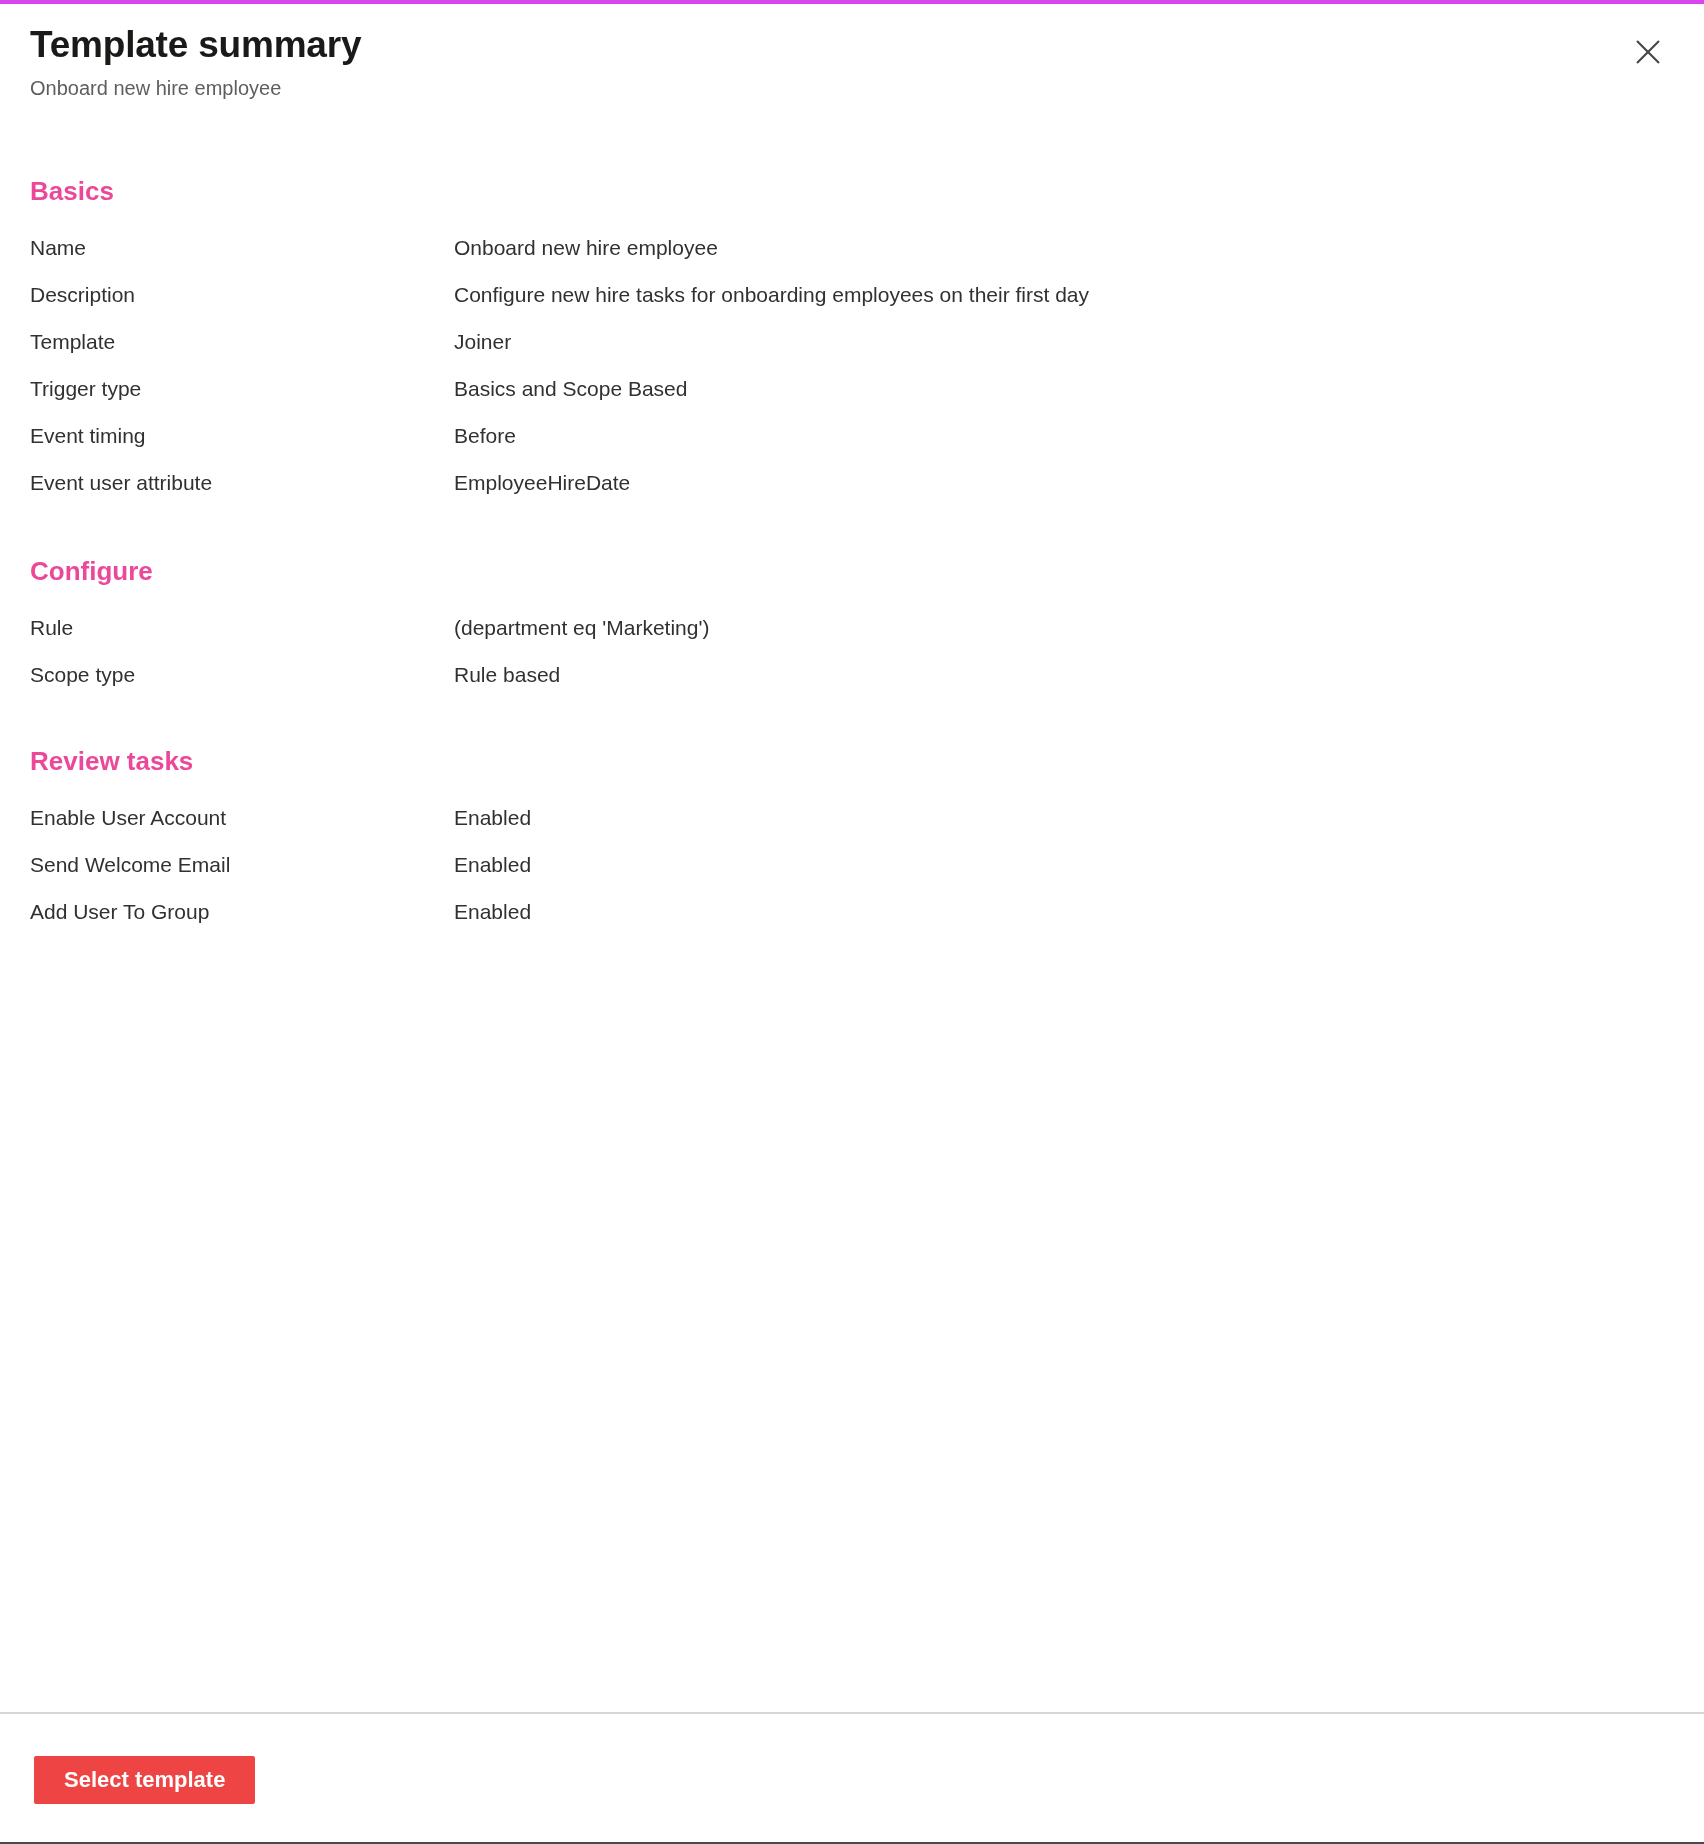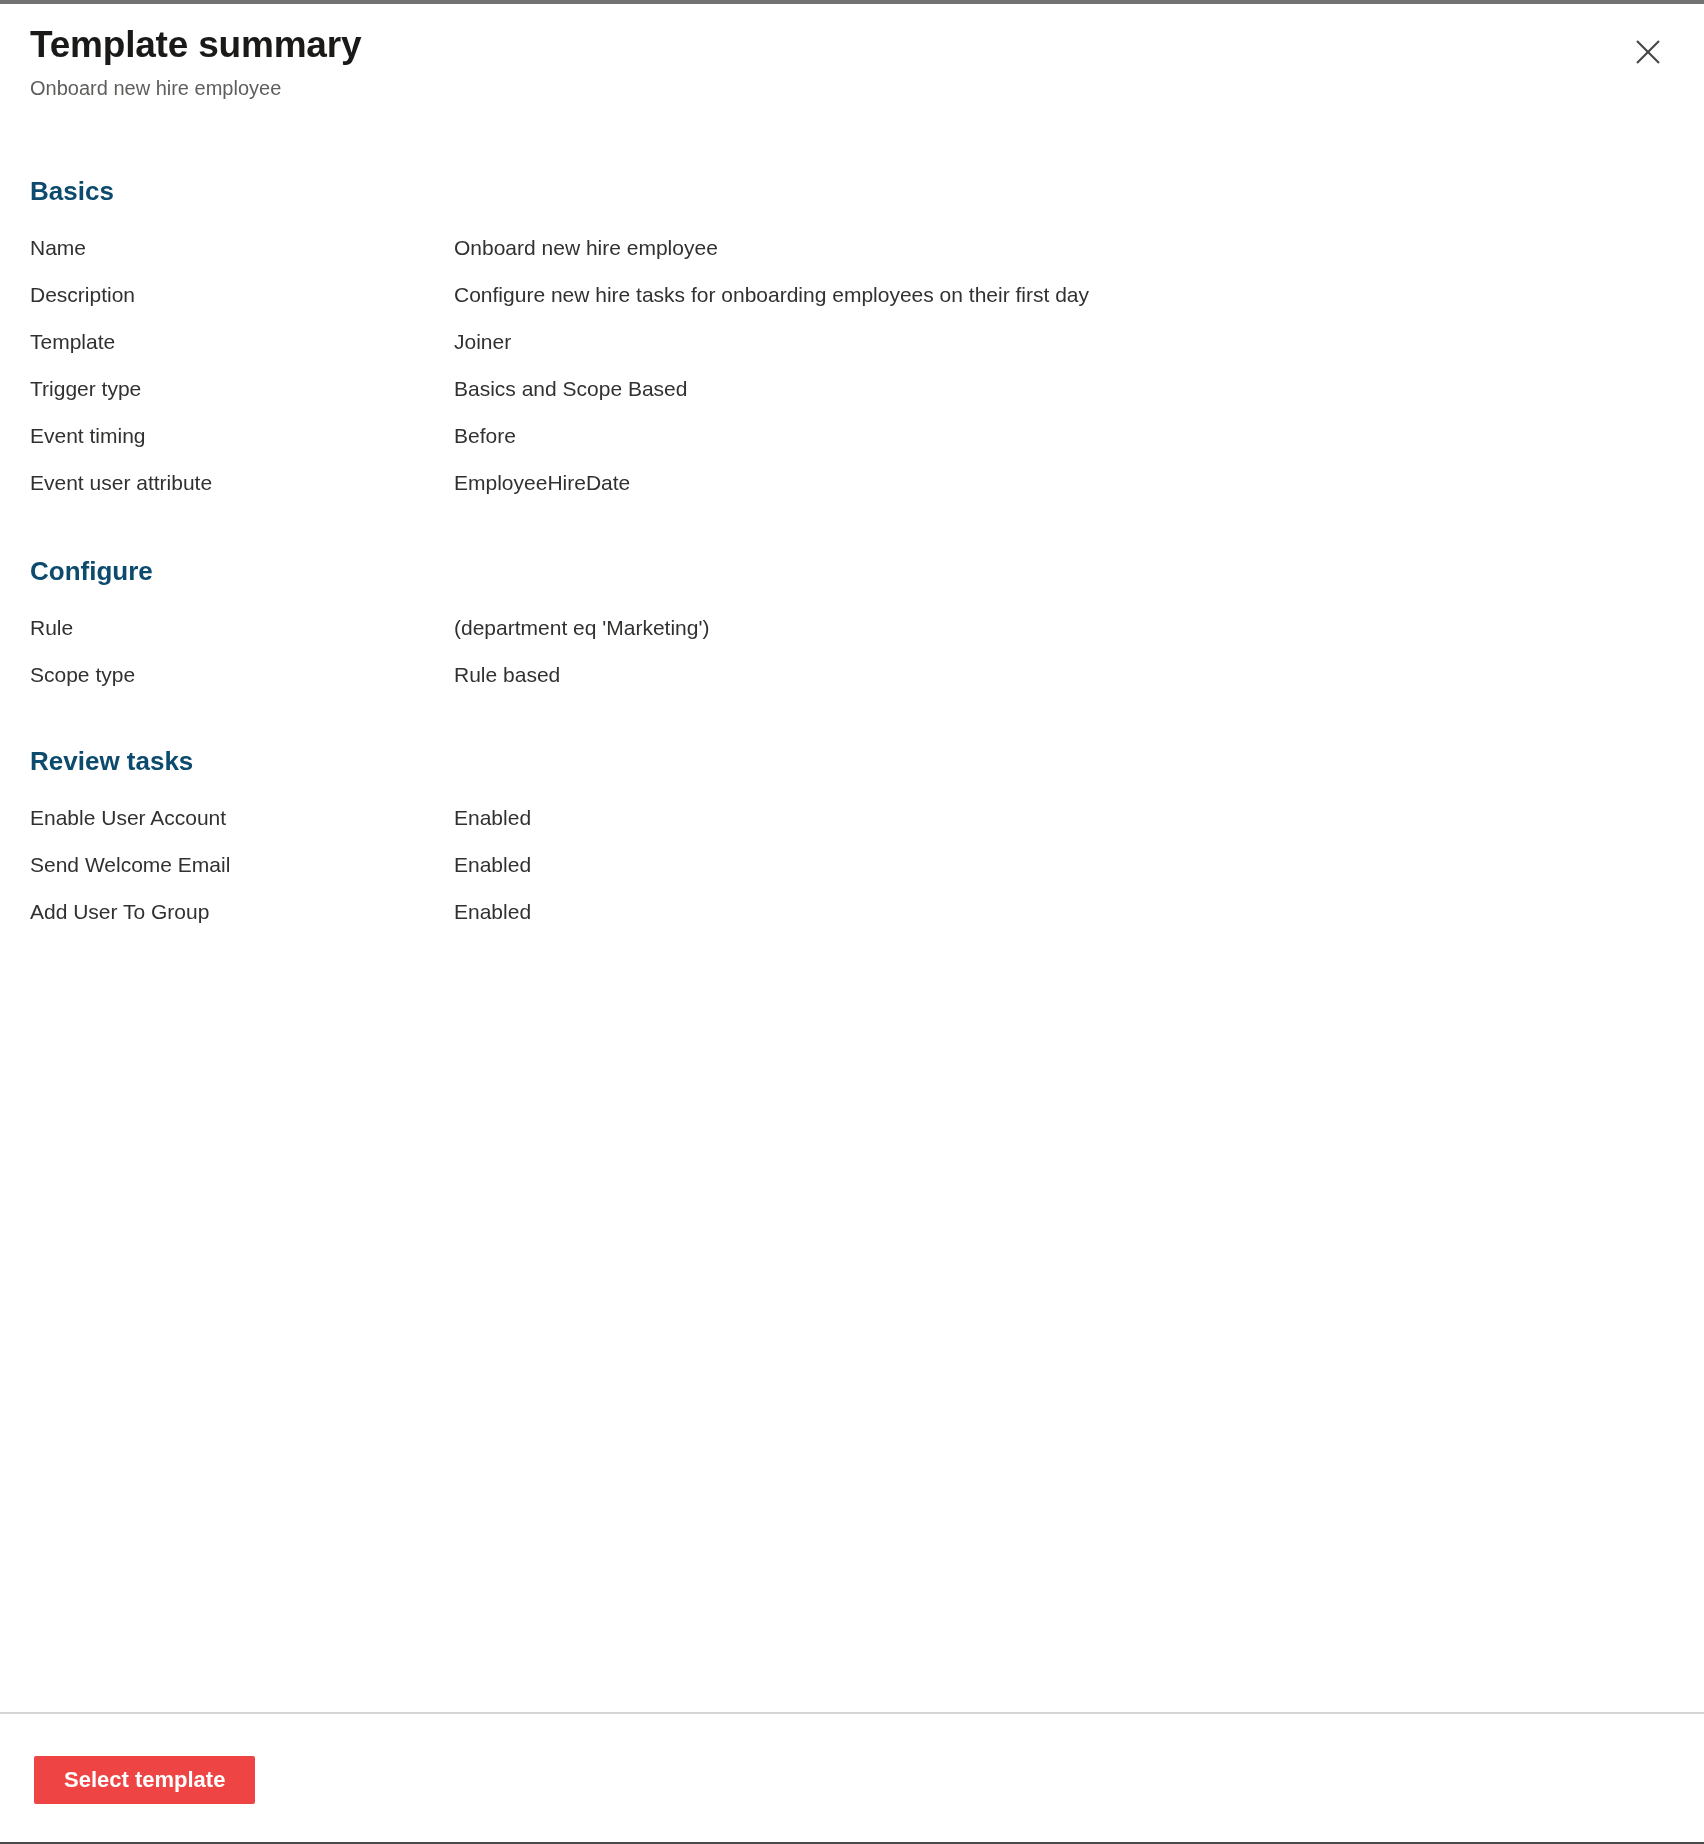--- a/index.html
+++ b/index.html
@@ -12,21 +12,21 @@
     background: #ffffff;
     font-family: "Liberation Sans", sans-serif;
     color: #323130;
     overflow: hidden;
   }
   .panel {
     position: relative;
     width: 1704px;
     height: 1844px;
     box-sizing: border-box;
-    border-top: 4px solid #737373;
+    border-top: 4px solid #d946ef;
     border-bottom: 2px solid #4a4a4a;
     background: #ffffff;
     display: flex;
     flex-direction: column;
   }
   
   .header {
     position: relative;
     padding: 18px 30px 0 30px;
     flex: 0 0 auto;
@@ -65,21 +65,21 @@
   .content {
     flex: 1 1 auto;
     padding: 0 30px;
     overflow: hidden;
   }
   .section { margin: 0; }
   .section-title {
     font-size: 26px;
     line-height: 34px;
     font-weight: 700;
-    color: #0c4a6e;
+    color: #ec4899;
     margin: 0;
     padding: 0;
   }
   .sec-basics   { padding-top: 72px; }
   .sec-configure{ padding-top: 48px; }
   .sec-review   { padding-top: 46px; }
 
   .rows { margin-top: 16px; }
   .row {
     display: flex;

